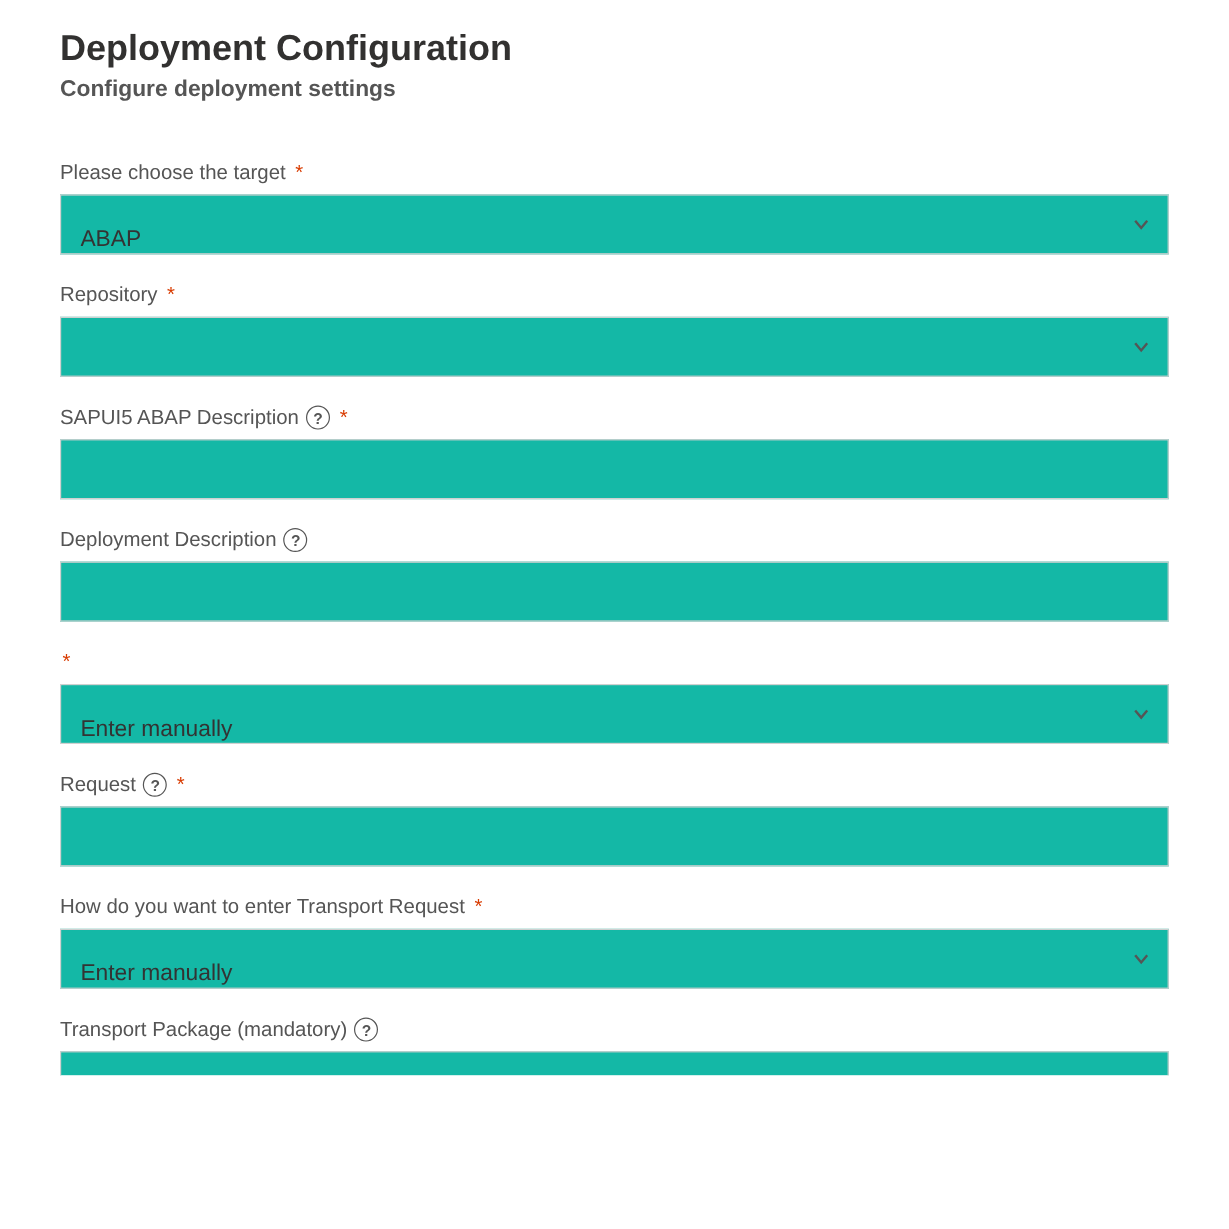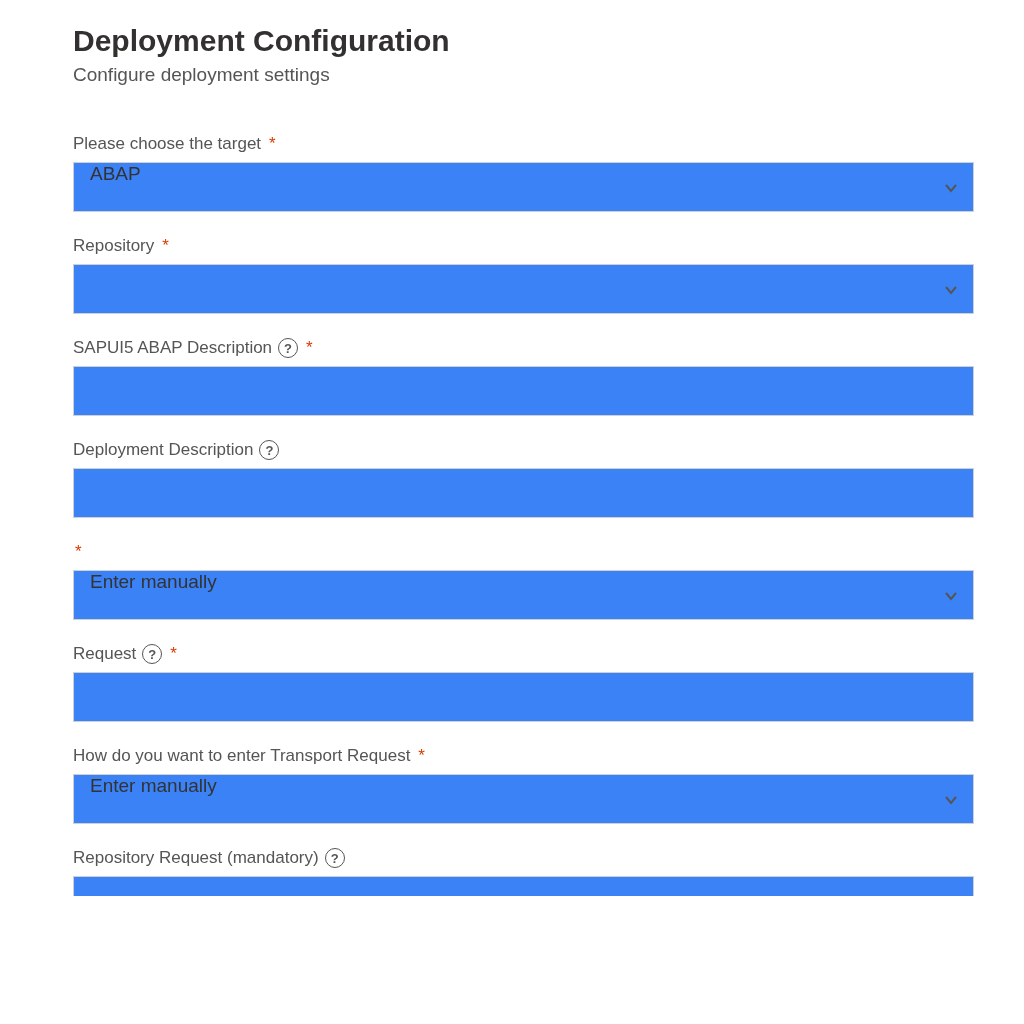--- a/index.html
+++ b/index.html
@@ -6,32 +6,32 @@
     margin: 0;
     padding: 0;
     width: 1024px;
     height: 1024px;
     background: #ffffff;
     font-family: "Segoe UI", Arial, sans-serif;
     color: #333;
   }
   .container {
     padding: 24px 50px 0 50px;
-    margin-left: 23px;
   }
   .page-title {
     font-size: 30px;
     font-weight: 600;
     color: #323130;
     margin: 0 0 6px 0;
   }
   .page-subtitle {
     font-size: 19px;
     color: #555;
     margin: 0 0 48px 0;
+    font-weight: bold;
   }
   .form-group {
     margin-bottom: 24px;
   }
   .field-label {
     display: flex;
     font-size: 17px;
     color: #555;
     margin-bottom: 8px;
     gap: 6px;
@@ -51,27 +51,27 @@
     font-size: 13px;
     font-weight: 700;
     color: #555;
     line-height: 1;
     cursor: pointer;
   }
   .select-box, .text-input {
     width: 100%;
     box-sizing: border-box;
     border: 1px solid #d0d0d0;
-    background: #3b82f6;
+    background: #14b8a6;
     height: 50px;
     padding: 0 44px 0 16px;
     font-size: 19px;
     color: #333;
     display: flex;
-    align-items: flex-start;
+    align-items: flex-end;
     position: relative;
     cursor: pointer;
   }
   .text-input {
     cursor: text;
     padding-right: 16px;
   }
   .select-value {
     white-space: nowrap;
     overflow: hidden;
@@ -188,21 +188,21 @@
       <span class="chevron">
         <svg viewBox="0 0 16 16">
             <polyline points="3,5 8,11 13,5"></polyline>
           </svg>
       </span>
     </div>
   </div>
 
   <div class="form-group" style="margin-bottom:0">
     <div class="field-label">
-      <span>Repository Request (mandatory)</span>
+      <span>Transport Package (mandatory)</span>
       <span class="help-icon">?</span>
     </div>
     <div class="text-input" style="height:20px;border-bottom:none">
       <span></span>
     </div>
   </div>
 
 </div>
 
 </body></html>

